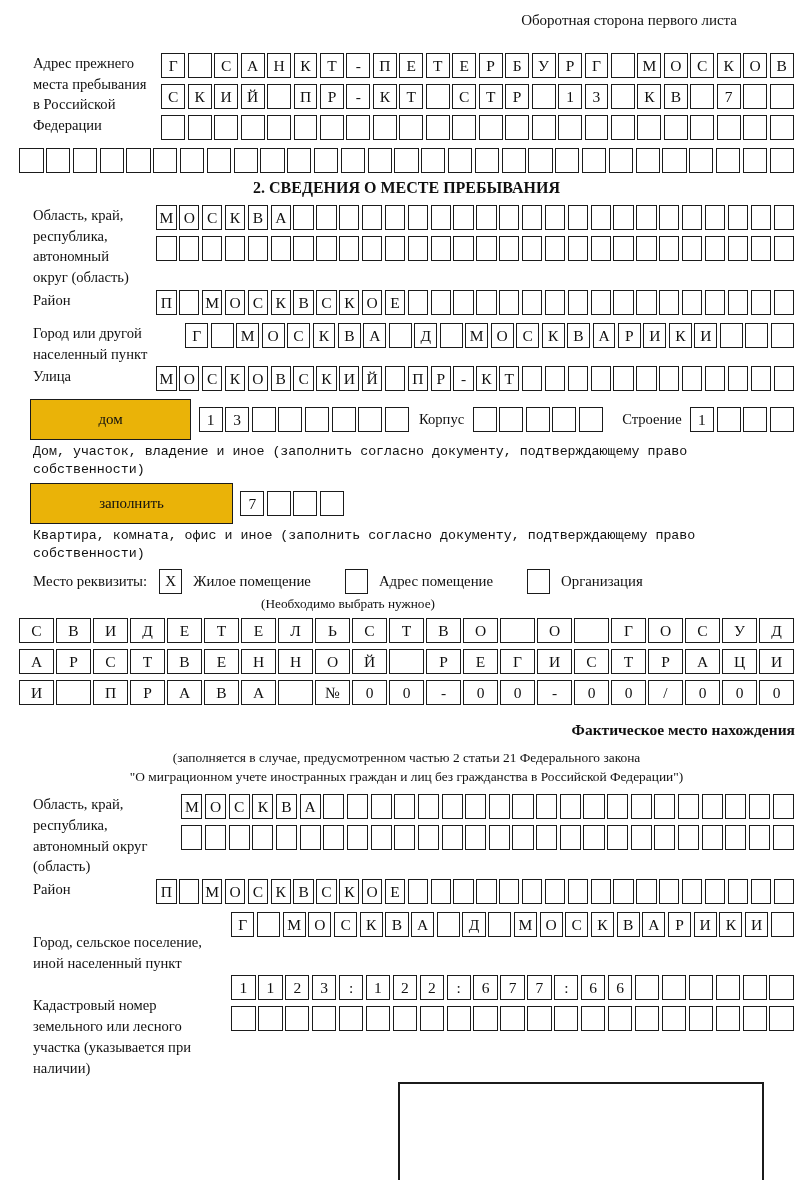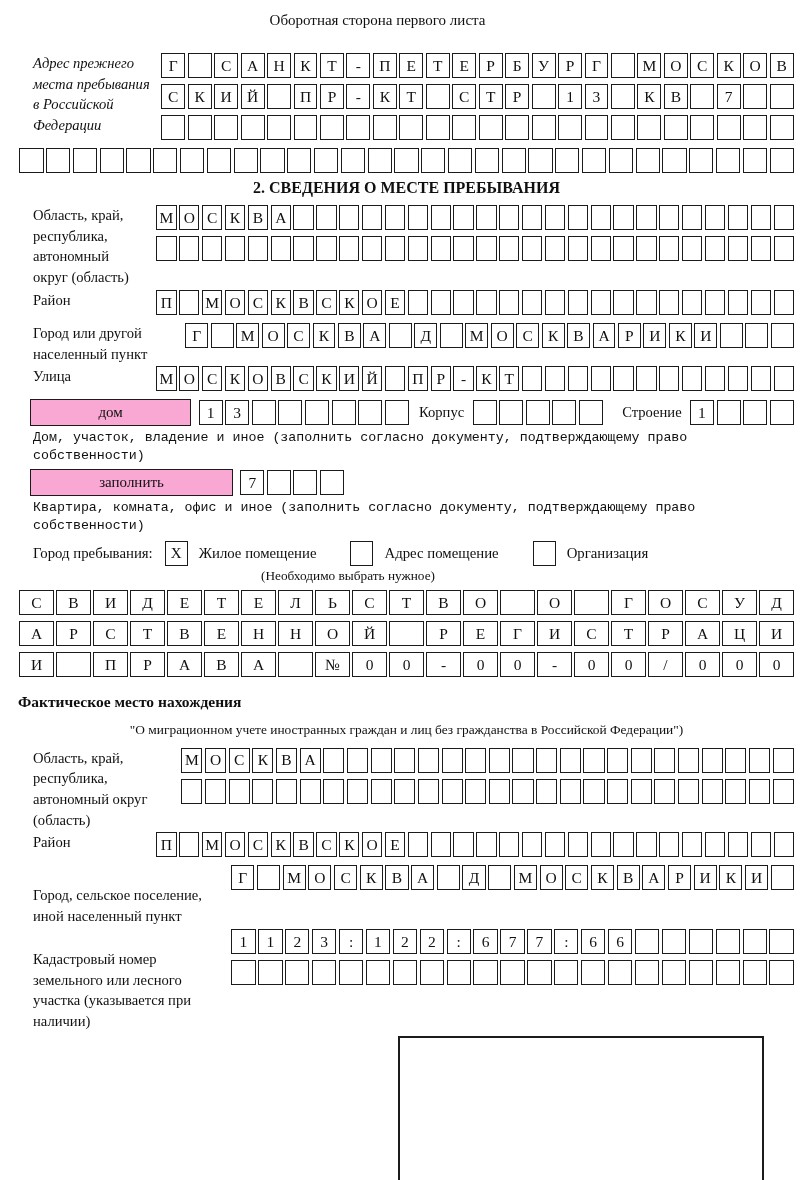--- a/index.html
+++ b/index.html
@@ -4,50 +4,50 @@
 <style>
   html,body { margin:0; padding:0; background:#fff; }
   body {
     width:800px; height:1180px;
     font-family:"Liberation Serif","DejaVu Serif",serif;
     color:#101010;
     -webkit-font-smoothing:antialiased;
   }
   .page { box-sizing:border-box; width:800px; padding:12px 5px 0 18px; }
 
-  .header-note { text-align:center; font-size:15px; padding-right:58px; margin-bottom:24px; }
+  .header-note { text-align:right; font-size:15px; padding-right:58px; margin-bottom:24px; }
 
   .group { display:flex; align-items:flex-start; margin-bottom:2px; }
   .label { flex:none; box-sizing:border-box; padding-left:15px; padding-right:8px;
            font-size:14.6px; line-height:1.42; }
-  .w142{width:142px;font-style:italic;} .w137{width:137px;} .w166{width:166px;} .w232{width:232px;}
+  .w142{width:142px;} .w137{width:137px;} .w166{width:166px;} .w232{width:232px;}
   .w162{width:162px;} .w212{width:212px;margin-top:20px;}
   .rows { flex:1; min-width:0; }
 
   .cellrow { display:flex; margin-bottom:6px; }
   .cell {
     flex:1; height:23px; margin:0 1.3px;
     border:1.7px solid #1b1b1b;
     display:flex; align-items:center; justify-content:center;
     font-size:15.5px; line-height:1; background:#fff;
   }
   .fullrow { margin-left:0; margin-bottom:2px; }
 
   .caption { font-size:13.3px; line-height:1.35; }
   .caption.center { text-align:center; margin-bottom:2px; }
   .caption.left { padding-left:15px; margin:1px 0 4px 0;font-family:Liberation Mono, monospace; }
 
   .heading { font-weight:bold; font-size:16px; text-align:center; margin:6px 0 8px 0; }
-  .subheading { font-weight:bold; font-size:15.5px; text-align:left; margin:10px 0 10px 0; }
+  .subheading { font-weight:bold; font-size:15.5px; text-align:right; margin:10px 0 10px 0; }
 
   .house-row { display:flex; align-items:center; margin:2px 0 3px 0; }
   .labelbox {
-    box-sizing:border-box; border:1.7px solid #1b1b1b; height:27px;
+    box-sizing:border-box; border:1.7px solid #1b1b1b; height:41px;
     display:flex; align-items:center; justify-content:center;
-    font-size:15px; margin-left:12px; background:#f9a8d4;
+    font-size:15px; margin-left:12px; background:#eab308;
   }
   .lb-dom { width:167px; }
   .lb-kv  { width:203px; }
   .inline-label { font-size:14.6px; padding:0 7px 0 9px; white-space:nowrap; }
   .cfix { flex:none; }
   .cfix .cell { flex:none; width:22px; }
 
   .stay-row { display:flex; align-items:center; padding-left:15px; margin:6px 0 2px 0; font-size:14.8px; }
   .stay-option { display:flex; align-items:center; margin-left:12px; }
   .checkbox {
@@ -396,21 +396,21 @@
     <div class="cellrow cfix" style="margin:0 0 0 6px;">
         <span class="cell">7</span>
         <span class="cell"></span>
         <span class="cell"></span>
         <span class="cell"></span>
       </div>
   </div>
   <div class="caption left">Квартира, комната, офис и иное (заполнить согласно документу, подтверждающему право собственности)</div>
 
   <div class="stay-row">
-    <span>Город пребывания:</span>
+    <span>Место реквизиты:</span>
     <span class="stay-option">
       <span class="checkbox">X</span>
       <span class="opt-label">Жилое помещение</span>
     </span>
     <span class="stay-option">
       <span class="checkbox"></span>
       <span class="opt-label">Адрес помещение</span>
     </span>
     <span class="stay-option">
       <span class="checkbox"></span>
@@ -488,20 +488,21 @@
           <span class="cell">/</span>
           <span class="cell">0</span>
           <span class="cell">0</span>
           <span class="cell">0</span>
         </div>
     </div>
   </div>
 
   <div class="subheading">Фактическое место нахождения</div>
   <div class="fact-captions">
+    <div>(заполняется в случае, предусмотренном частью 2 статьи 21 Федерального закона</div>
     <div>"О миграционном учете иностранных граждан и лиц без гражданства в Российской Федерации")</div>
   </div>
 
   <div class="group">
     <div class="label w162">Область, край, республика, автономный округ (область)</div>
     <div class="rows">
       <div class="cellrow">
           <span class="cell">М</span>
           <span class="cell">О</span>
           <span class="cell">С</span>

